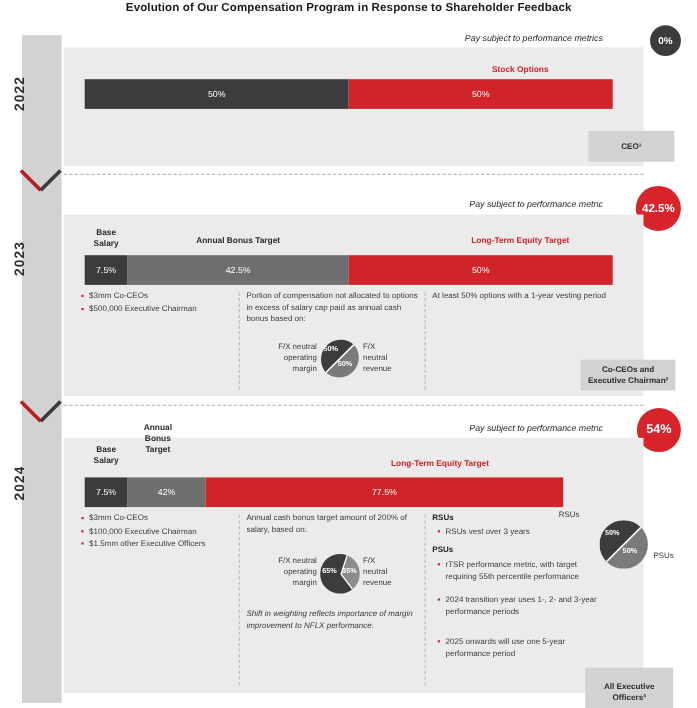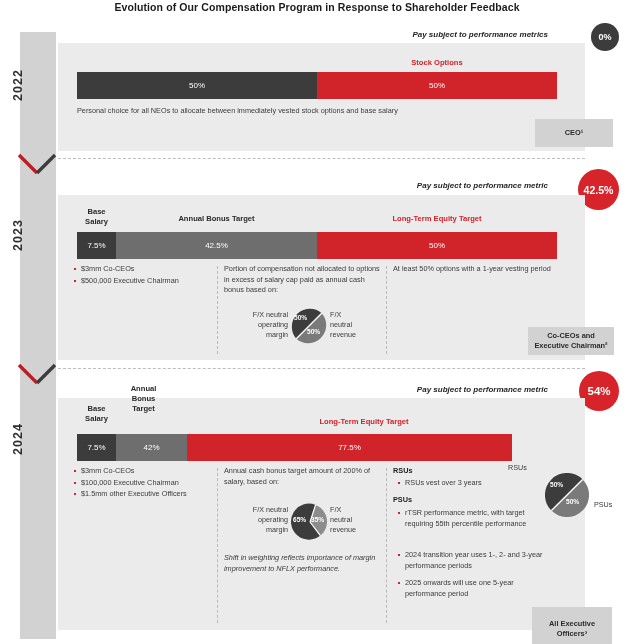--- a/index.html
+++ b/index.html
@@ -23,41 +23,41 @@
     font-size:12.5px;font-weight:bold;color:#2f2f2f;letter-spacing:1px;
     transform-origin:center center;
   }
   .year span{display:inline-block;transform:rotate(-90deg);}
   .chev{position:absolute;left:16px;width:46px;height:26px;}
 
   
   .panel{position:absolute;background:#ebebeb;}
 
   .paysub{
-    position:absolute;text-align:right;font-style:italic;font-weight:bold;
+    position:absolute;text-align:right;font-style:italic;font-weight:normal;
     font-size:8px;color:#1f1f1f;
   }
 
   .badge{
     position:absolute;border-radius:50%;color:#fff;font-weight:bold;
     display:flex;align-items:center;justify-content:center;
   }
   .badge.dark{background:#3c3c3c;}
   .badge.red{background:#d7232a;}
 
   
   .bar{position:absolute;height:27px;}
   .seg{position:absolute;top:0;height:27px;display:flex;align-items:center;justify-content:center;
        font-size:8px;color:#ffffff;}
   .seg.dark{background:#3c3c3c;}
   .seg.mid{background:#6e6e6e;}
   .seg.red{background:#d1232a;}
 
   .collabel{position:absolute;text-align:center;font-size:7.6px;font-weight:bold;color:#2a2a2a;line-height:10px;}
-  .collabel.red{color:#d1232a;}
+  .collabel.red{color:#d1232a;margin-left:36px;}
 
   
   .bodytext{position:absolute;font-size:7.3px;color:#3b3b3b;line-height:10.5px;}
   .bodytext.ital{font-style:italic;}
   .hd{font-weight:bold;color:#1d1d1d;}
 
   ul.bl{margin:0;padding:0;list-style:none;}
   ul.bl li{position:relative;padding-left:7px;margin-bottom:1px;line-height:10.5px;}
   ul.bl li:before{content:"";position:absolute;left:0;top:4px;width:2.4px;height:2.4px;background:#d1232a;}
 
@@ -109,21 +109,20 @@
 
   <div class="panel" style="left:58px;top:43px;width:527px;height:108px;"></div>
 
   <div class="collabel red" style="left:317px;top:58px;width:240px;">Stock Options</div>
 
   <div class="bar" style="left:77px;top:72px;width:480px;">
     <div class="seg dark" style="left:0;width:240px;">50%</div>
     <div class="seg red" style="left:240px;width:240px;">50%</div>
   </div>
 
-  <div class="bodytext" style="left:77px;top:106px;width:470px;">Personal choice for all NEOs to allocate between immediately vested stock options and base salary</div>
 
   <div class="tagbox" style="left:535px;top:119px;width:78px;height:28px;">CEO¹</div>
 
   <div class="hdivdot" style="left:58px;top:158px;width:527px;"></div>
 
   <div class="paysub" style="left:200px;top:181px;width:348px;">Pay subject to performance metric</div>
   <div class="badge red" style="left:578px;top:169px;width:41px;height:41px;font-size:10.5px;">42.5%</div>
 
   <div class="panel" style="left:58px;top:195px;width:527px;height:165px;"></div>
 
@@ -225,22 +224,22 @@
 
   <div class="bodytext hd" style="left:393px;top:466px;">RSUs</div>
   <div class="bodytext" style="left:398px;top:478px;width:130px;">
     <ul class="bl">
       <li>RSUs vest over 3 years</li>
     </ul>
   </div>
   <div class="bodytext hd" style="left:393px;top:495px;">PSUs</div>
   <div class="bodytext" style="left:398px;top:508px;width:148px;">
     <ul class="bl">
-      <li style="margin-bottom:21px;">rTSR performance metric, with target requiring 55th percentile performance</li>
-      <li style="margin-bottom:7px;">2024 transition year uses 1-, 2- and 3-year performance periods</li>
+      <li style="margin-bottom:11px;">rTSR performance metric, with target requiring 55th percentile performance</li>
+      <li style="margin-bottom:17px;">2024 transition year uses 1-, 2- and 3-year performance periods</li>
       <li>2025 onwards will use one 5-year performance period</li>
     </ul>
   </div>
 
   <div class="pielabel" style="left:508px;top:463px;">RSUs</div>
   <div class="pielabel" style="left:594px;top:500px;">PSUs</div>
   <div style="position:absolute;left:545px;top:473px;width:44px;height:44px;">
     <svg width="44" height="44" viewBox="0 0 44 44">
       <path d="M22 22 L37.6 6.4 A22 22 0 0 0 6.4 37.6 Z" fill="#3c3c3c"></path>
       <path d="M22 22 L6.4 37.6 A22 22 0 0 0 37.6 6.4 Z" fill="#7a7a7a"></path>

